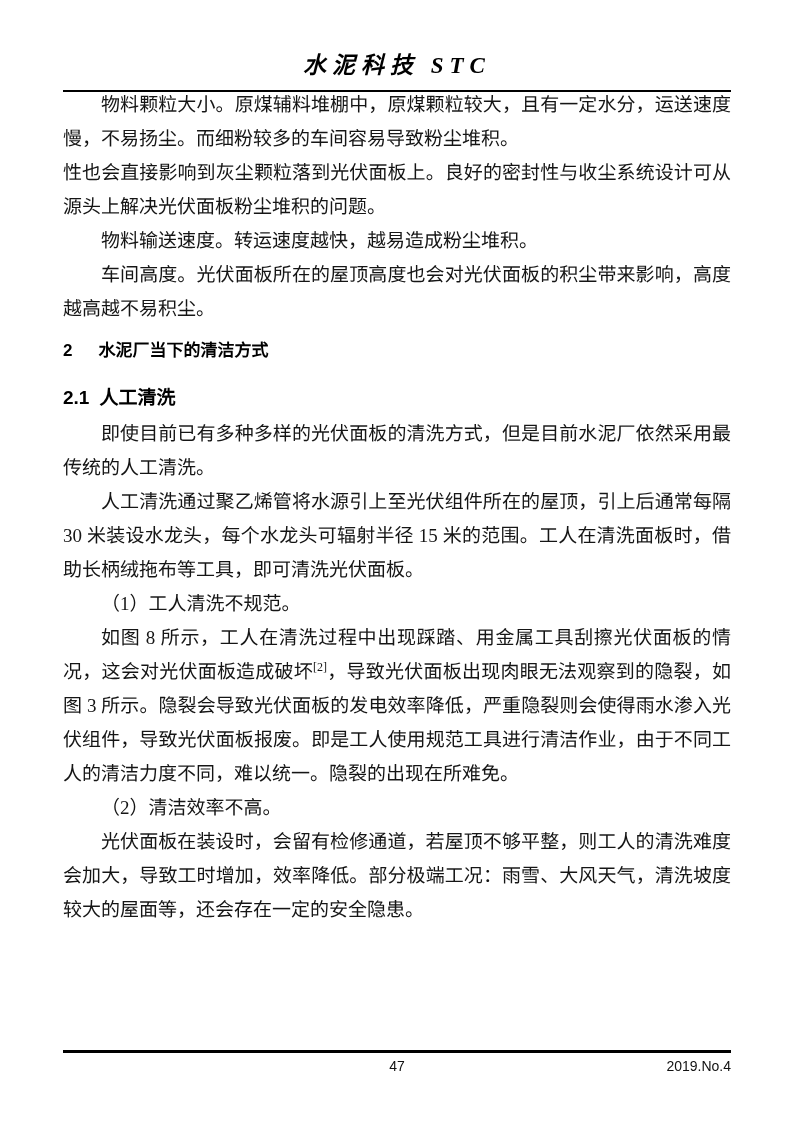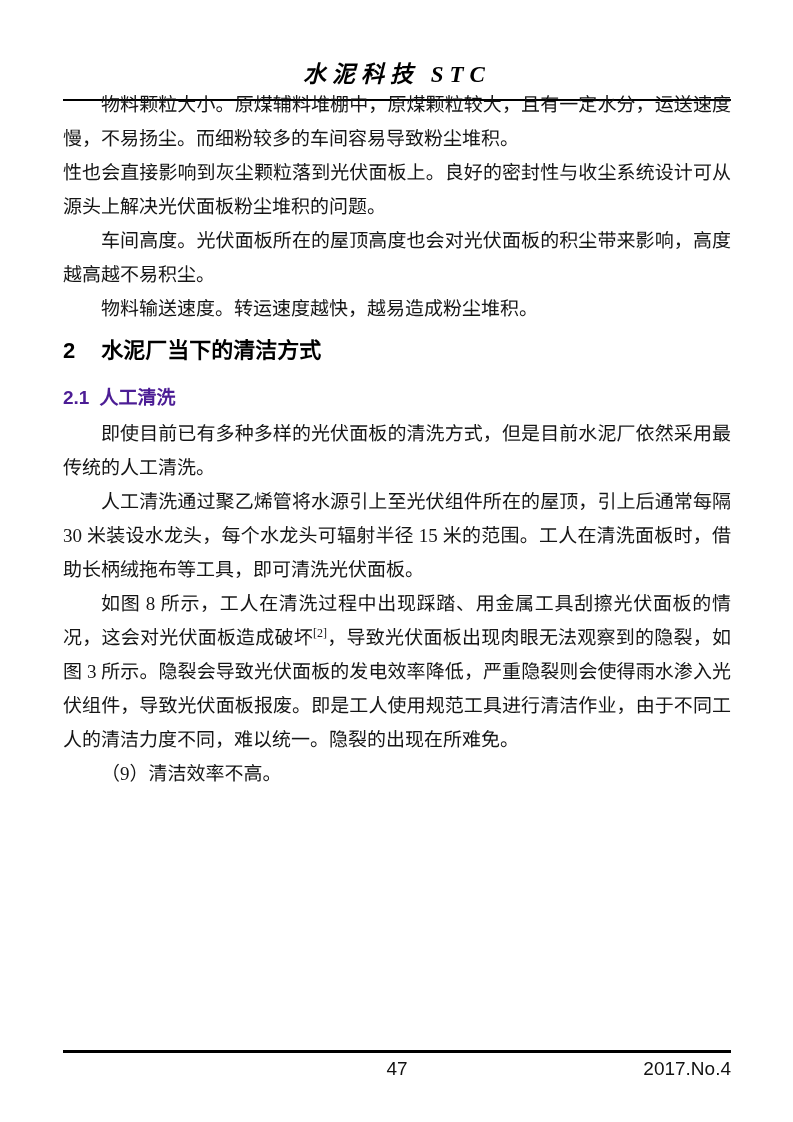--- a/index.html
+++ b/index.html
@@ -11,21 +11,21 @@
     position: relative;
     width: 793px;
     height: 1122px;
     background: #ffffff;
     color: #111;
     font-family: "Liberation Serif", serif;
     overflow: hidden;
   }
   .page-header {
     position: absolute;
-    top: 13px;
+    top: 4px;
     left: 63px;
     width: 668px;
   }
   .journal-title {
     margin-top: 42px;
     text-align: center;
     font-size: 23px;
     font-weight: bold;
     font-style: italic;
     letter-spacing: 6px;
@@ -54,37 +54,37 @@
     text-indent: 38px;
   }
   .para sup {
     font-size: 12px;
     line-height: 0;
     vertical-align: super;
   }
   .section-heading {
     font-family: "Liberation Sans", sans-serif;
     font-weight: bold;
-    font-size: 22px;
+    font-size: 17px;
     line-height: 32px;
     margin: 9px 0 5px 0;
     color: #000;
     text-align: left;
     text-indent: 0;
   }
   .section-heading .heading-number {
     margin-right: 26px;
   }
   .subsection-heading {
     font-family: "Liberation Sans", sans-serif;
     font-weight: bold;
     font-size: 19px;
     line-height: 32px;
     margin: 15px 0 3px 0;
-    color: #4c1d95;
+    color: #000000;
     text-align: left;
     text-indent: 0;
   }
   .subsection-heading .heading-number {
     margin-right: 10px;
   }
   .page-footer {
     position: absolute;
     top: 1050px;
     left: 63px;
@@ -92,21 +92,21 @@
   }
   .footer-rule {
     height: 0;
     border-top: 3px solid #000;
   }
   .footer-row {
     position: relative;
     margin-top: 5px;
     height: 18px;
     font-family: "Liberation Sans", sans-serif;
-    font-size: 19px;
+    font-size: 14px;
     color: #111;
   }
   .page-number {
     position: absolute;
     left: 0;
     right: 0;
     text-align: center;
   }
   .issue-number {
     position: absolute;
@@ -121,31 +121,33 @@
 
   <header class="page-header">
     <div class="journal-title">水泥科技 STC</div>
     <div class="header-rule"></div>
   </header>
 
   <main class="article-body">
 
   <p class="para indent">物料颗粒大小。原煤辅料堆棚中，原煤颗粒较大，且有一定水分，运送速度慢，不易扬尘。而细粉较多的车间容易导致粉尘堆积。</p>
       <p class="para">性也会直接影响到灰尘颗粒落到光伏面板上。良好的密封性与收尘系统设计可从源头上解决光伏面板粉尘堆积的问题。</p>
+      <p class="para indent">物料输送速度。转运速度越快，越易造成粉尘堆积。</p>
       <p class="para indent">车间高度。光伏面板所在的屋顶高度也会对光伏面板的积尘带来影响，高度越高越不易积尘。</p>
-      <p class="para indent">物料输送速度。转运速度越快，越易造成粉尘堆积。</p>
       <div class="section-heading"><span class="heading-number">2</span><span>水泥厂当下的清洁方式</span></div>
       <div class="subsection-heading"><span class="heading-number">2.1</span><span>人工清洗</span></div>
       <p class="para indent">即使目前已有多种多样的光伏面板的清洗方式，但是目前水泥厂依然采用最传统的人工清洗。</p>
       <p class="para indent">人工清洗通过聚乙烯管将水源引上至光伏组件所在的屋顶，引上后通常每隔 30 米装设水龙头，每个水龙头可辐射半径 15 米的范围。工人在清洗面板时，借助长柄绒拖布等工具，即可清洗光伏面板。</p>
+      <p class="para indent">（1）工人清洗不规范。</p>
       <p class="para indent"><span>如图 8 所示，工人在清洗过程中出现踩踏、用金属工具刮擦光伏面板的情况，这会对光伏面板造成破坏</span><sup>[2]</sup><span>，导致光伏面板出现肉眼无法观察到的隐裂，如图 3 所示。隐裂会导致光伏面板的发电效率降低，严重隐裂则会使得雨水渗入光伏组件，导致光伏面板报废。即是工人使用规范工具进行清洁作业，由于不同工人的清洁力度不同，难以统一。隐裂的出现在所难免。</span></p>
-      <p class="para indent">（9）清洁效率不高。</p>
+      <p class="para indent">（2）清洁效率不高。</p>
+      <p class="para indent">光伏面板在装设时，会留有检修通道，若屋顶不够平整，则工人的清洗难度会加大，导致工时增加，效率降低。部分极端工况：雨雪、大风天气，清洗坡度较大的屋面等，还会存在一定的安全隐患。</p>
     </main>
 
   <footer class="page-footer">
     <div class="footer-rule"></div>
     <div class="footer-row">
       <span class="page-number">47</span>
-      <span class="issue-number">2017.No.4</span>
+      <span class="issue-number">2019.No.4</span>
     </div>
   </footer>
 
 </div>
 
 </body></html>

